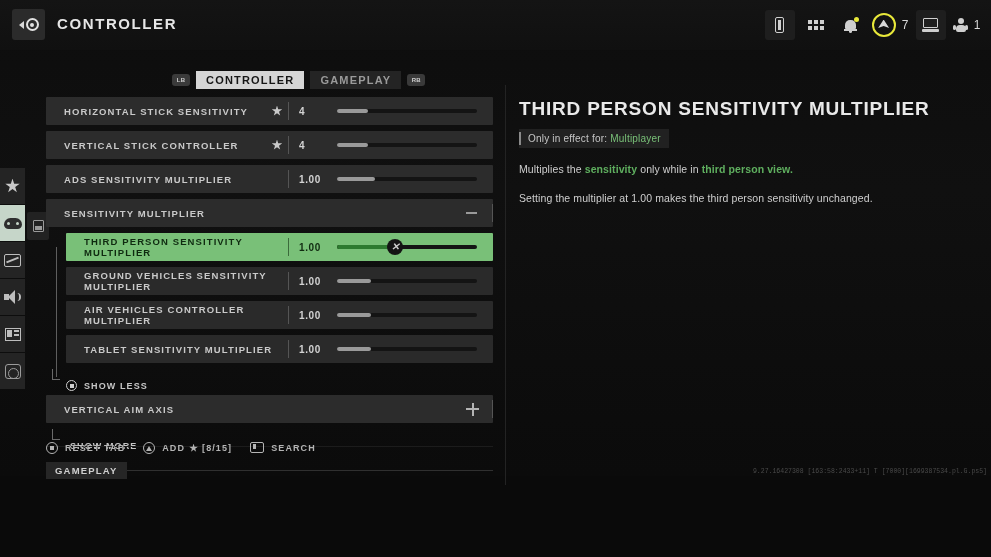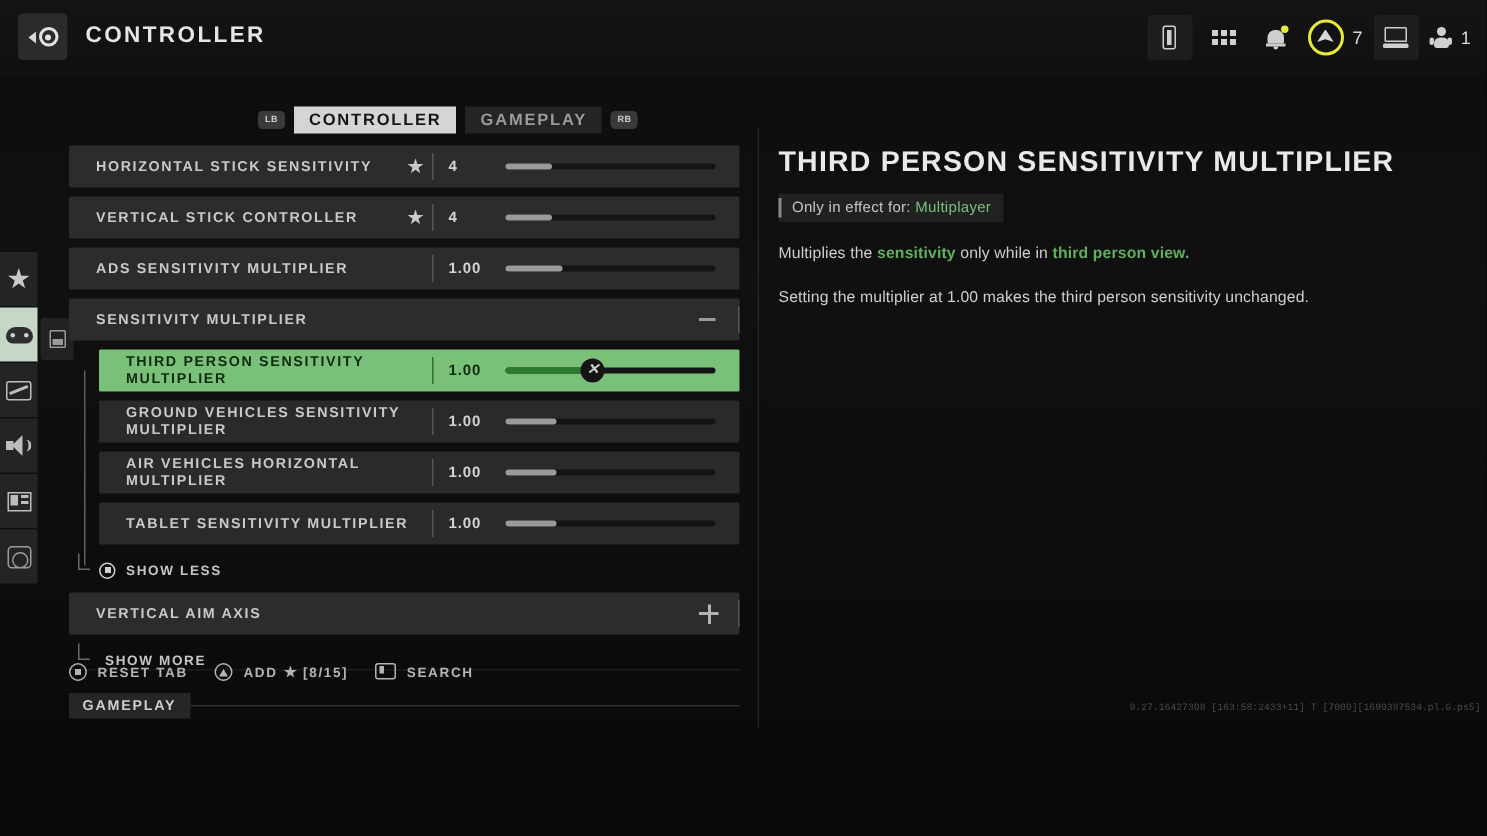--- a/index.html
+++ b/index.html
@@ -165,21 +165,21 @@
     background: #141414; display:flex; align-items:center; justify-content:center;
     color: #cfcfcf; font-size: 10px; font-weight: 700; line-height: 1;
   }
   .collapse-mark {
     position: absolute; right: 16px; width: 11px; height: 2px; background: #9a9a9a;
   }
   .plus-mark { position: absolute; right: 14px; width: 13px; height: 13px; }
   .plus-mark:before { content:''; position:absolute; left:0; top:5.5px; width:13px; height:2px; background:#b4b4b4;}
   .plus-mark:after { content:''; position:absolute; left:5.5px; top:0; width:2px; height:13px; background:#b4b4b4;}
 
-  .showline { display: flex; align-items: center; height: 22px; position: relative; padding-left: 20px; }
+  .showline { display: flex; align-items: flex-end; height: 22px; position: relative; padding-left: 20px; }
   .elbow { position: absolute; left: 6px; top: 0px; width: 8px; height: 11px; border-left: 1px solid #6a6a6a; border-bottom: 1px solid #6a6a6a; }
   .show-btn-ico {
     width: 11px; height: 11px; border-radius: 50%; border: 1.5px solid #cfcfcf;
     display: flex; align-items: center; justify-content: center; margin-right: 7px;
   }
   .show-btn-ico i { width: 4px; height: 4px; background: #cfcfcf; display:block; }
   .show-text { font-size: 9px; letter-spacing: 1.1px; font-weight: 700; color: #c6c6c6; }
 
   .section-head { position: absolute; left: 46px; top: 462px; width: 447px; display: flex; align-items: center; }
   .section-pill { background: #262626; padding: 3px 9px; font-size: 9.5px; letter-spacing: 1.2px; font-weight:700; color:#cfcfcf; }
@@ -377,21 +377,21 @@
     <div class="row sub">
       <span class="row-label">GROUND VEHICLES SENSITIVITY MULTIPLIER</span>
       <span class="divider"></span>
       <span class="row-value">1.00</span>
       <span class="slider">
           <i class="fill" style="width:24%"></i>
         </span>
     </div>
 
     <div class="row sub">
-      <span class="row-label">AIR VEHICLES HORIZONTAL MULTIPLIER</span>
+      <span class="row-label">AIR VEHICLES CONTROLLER MULTIPLIER</span>
       <span class="divider"></span>
       <span class="row-value">1.00</span>
       <span class="slider">
           <i class="fill" style="width:24%"></i>
         </span>
     </div>
 
     <div class="row sub">
       <span class="row-label">TABLET SENSITIVITY MULTIPLIER</span>
       <span class="divider"></span>

